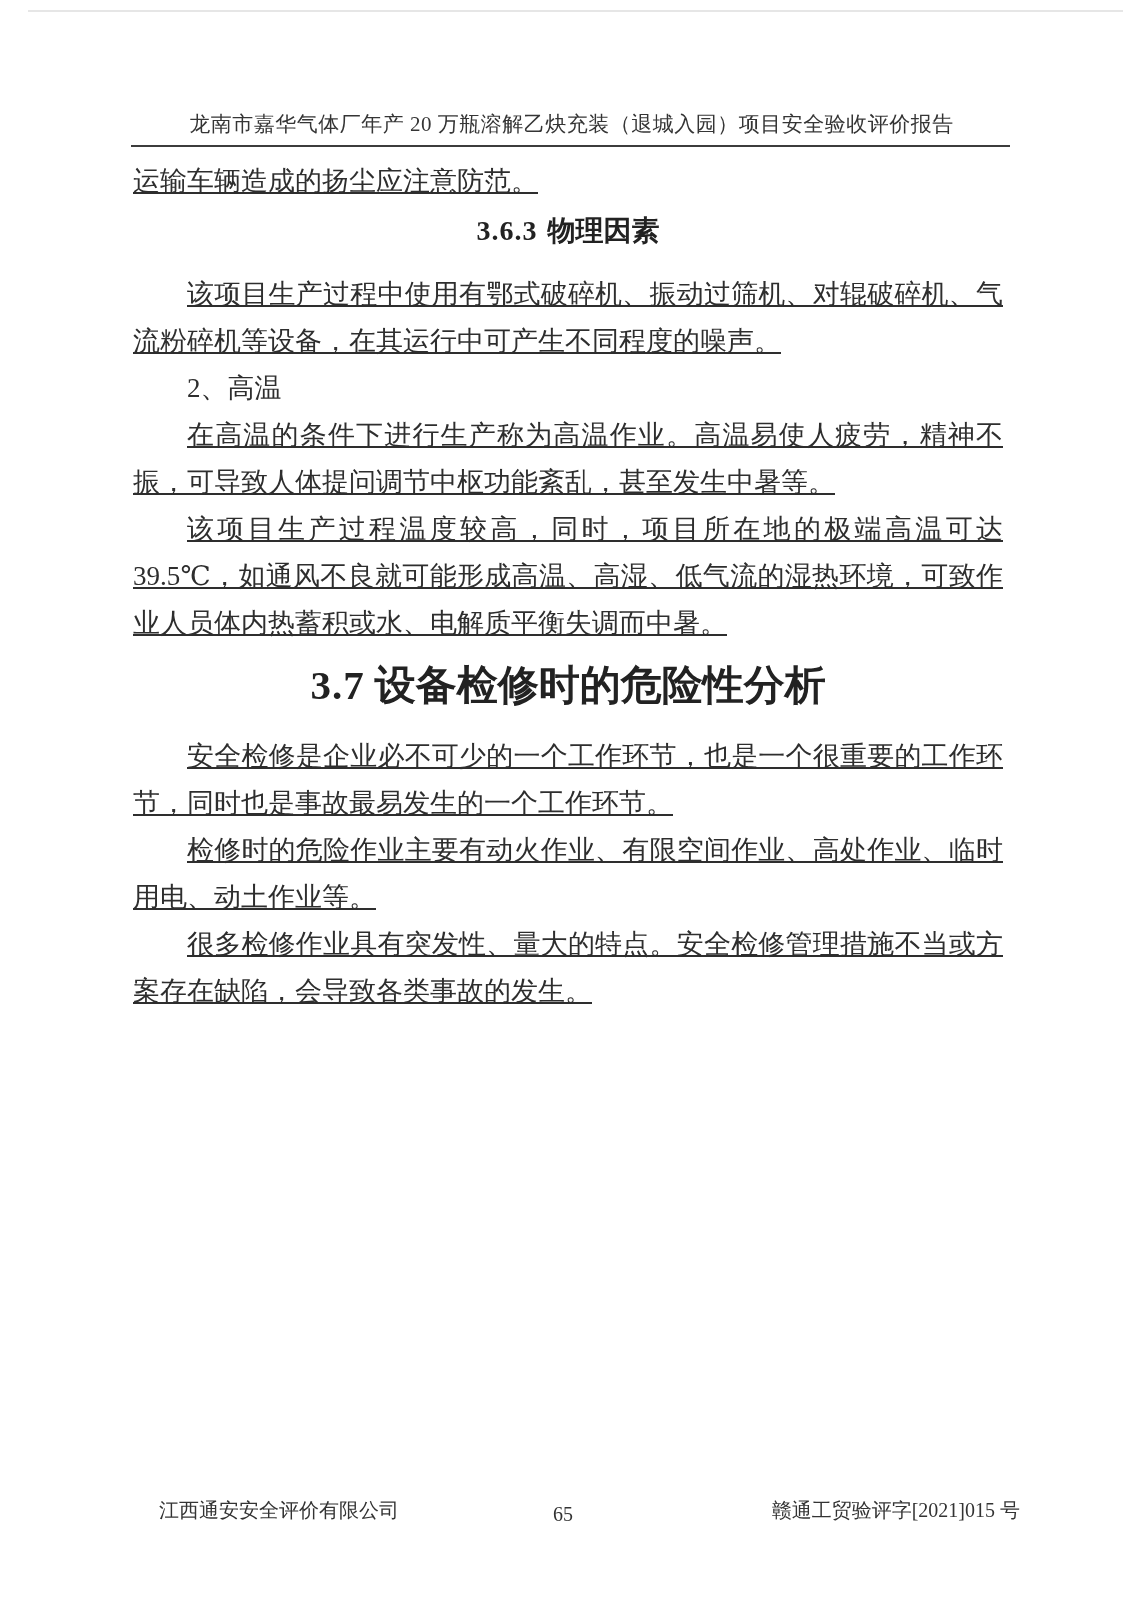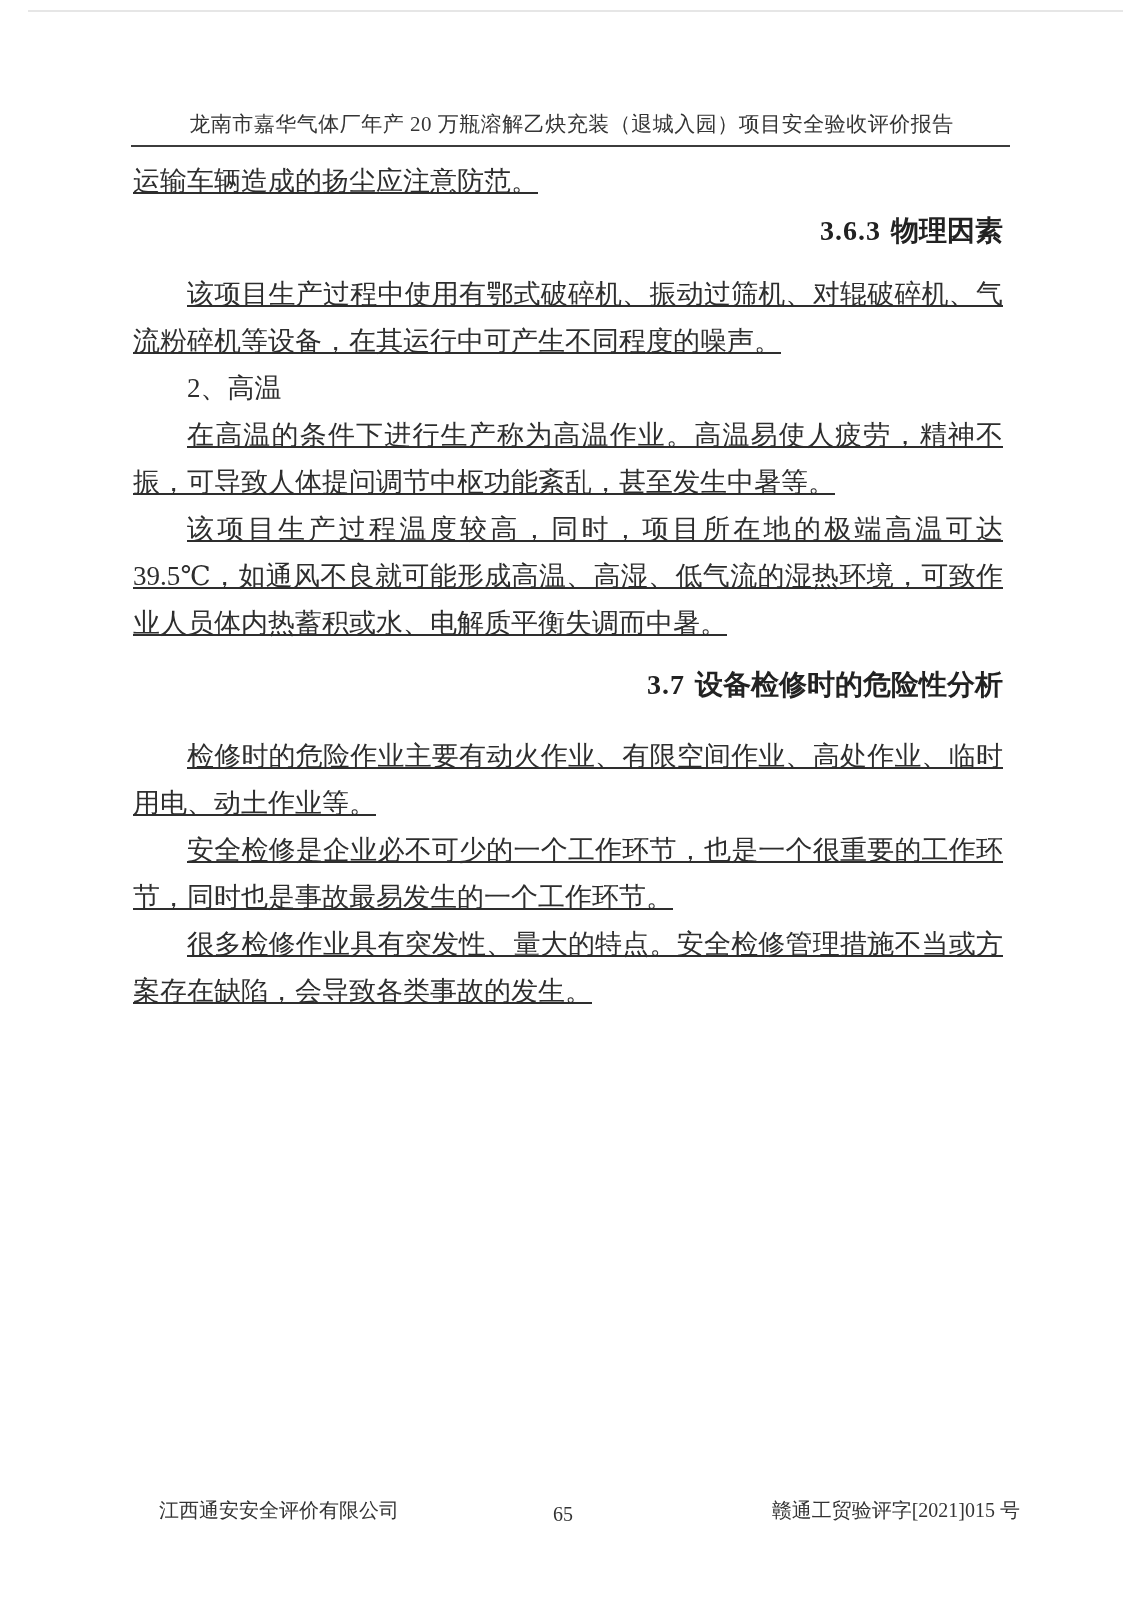--- a/index.html
+++ b/index.html
@@ -62,30 +62,30 @@
   }
   .subitem {
     margin: 0;
     text-indent: 2em;
   }
   .h2, .h3 {
     font-family: "Liberation Sans", "DejaVu Sans", sans-serif;
     font-weight: bold;
     color: #222222;
     text-indent: 0;
-    text-align: right;
+    text-align: center;
   }
   .h2 {
     margin: 6px 0 20px 0;
     font-size: 28px;
     line-height: 40px;
   }
   .h2.major {
     margin: 16px 0 26px 0;
-    font-size: 28px;
+    font-size: 41px;
     line-height: 44px;
   }
   .h3 {
     margin: 14px 0 16px 0;
     font-size: 28px;
     line-height: 40px;
   }
   .h-num {
     font-family: "Liberation Serif", "DejaVu Serif", serif;
     font-weight: bold;
@@ -143,23 +143,23 @@
     <p class="para">该项目生产过程中使用有鄂式破碎机、振动过筛机、对辊破碎机、气流粉碎机等设备，在其运行中可产生不同程度的噪声。</p>
 
     <p class="subitem">2、高温</p>
 
     <p class="para">在高温的条件下进行生产称为高温作业。高温易使人疲劳，精神不振，可导致人体提问调节中枢功能紊乱，甚至发生中暑等。</p>
 
     <p class="para">该项目生产过程温度较高，同时，项目所在地的极端高温可达 39.5℃，如通风不良就可能形成高温、高湿、低气流的湿热环境，可致作业人员体内热蓄积或水、电解质平衡失调而中暑。</p>
 
     <h2 class="h2 major"><span class="h-num">3.7</span><span>设备检修时的危险性分析</span></h2>
 
+    <p class="para">安全检修是企业必不可少的一个工作环节，也是一个很重要的工作环节，同时也是事故最易发生的一个工作环节。</p>
+
     <p class="para">检修时的危险作业主要有动火作业、有限空间作业、高处作业、临时用电、动土作业等。</p>
-
-    <p class="para">安全检修是企业必不可少的一个工作环节，也是一个很重要的工作环节，同时也是事故最易发生的一个工作环节。</p>
 
     <p class="para">很多检修作业具有突发性、量大的特点。安全检修管理措施不当或方案存在缺陷，会导致各类事故的发生。</p>
 
 
 
   </div>
 
   <div class="footer">
     <span class="f-left">江西通安安全评价有限公司</span>
     <span class="f-center">65</span>

